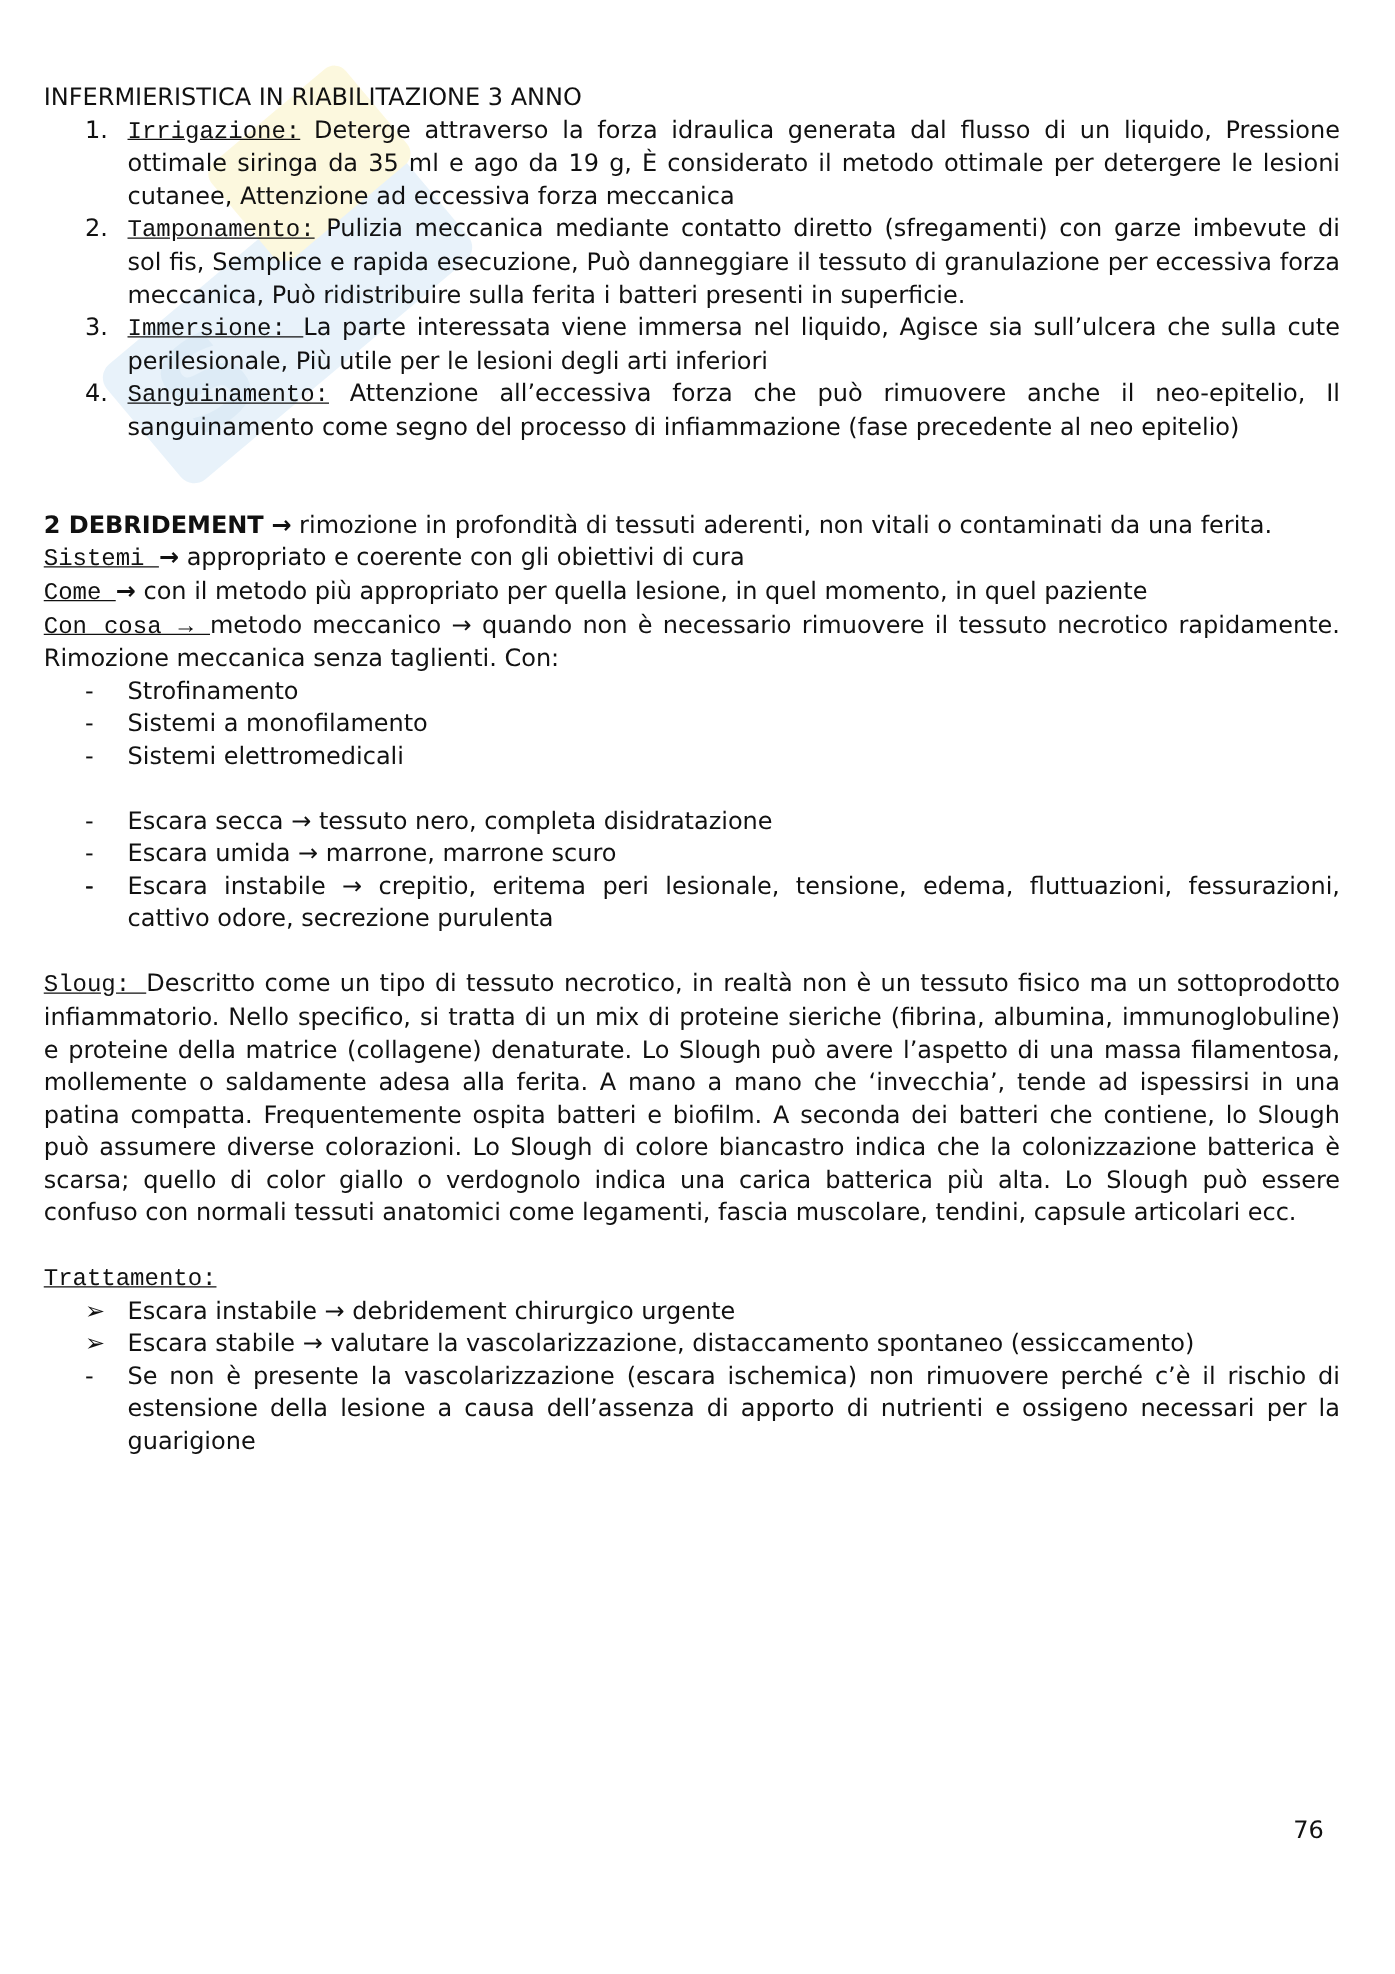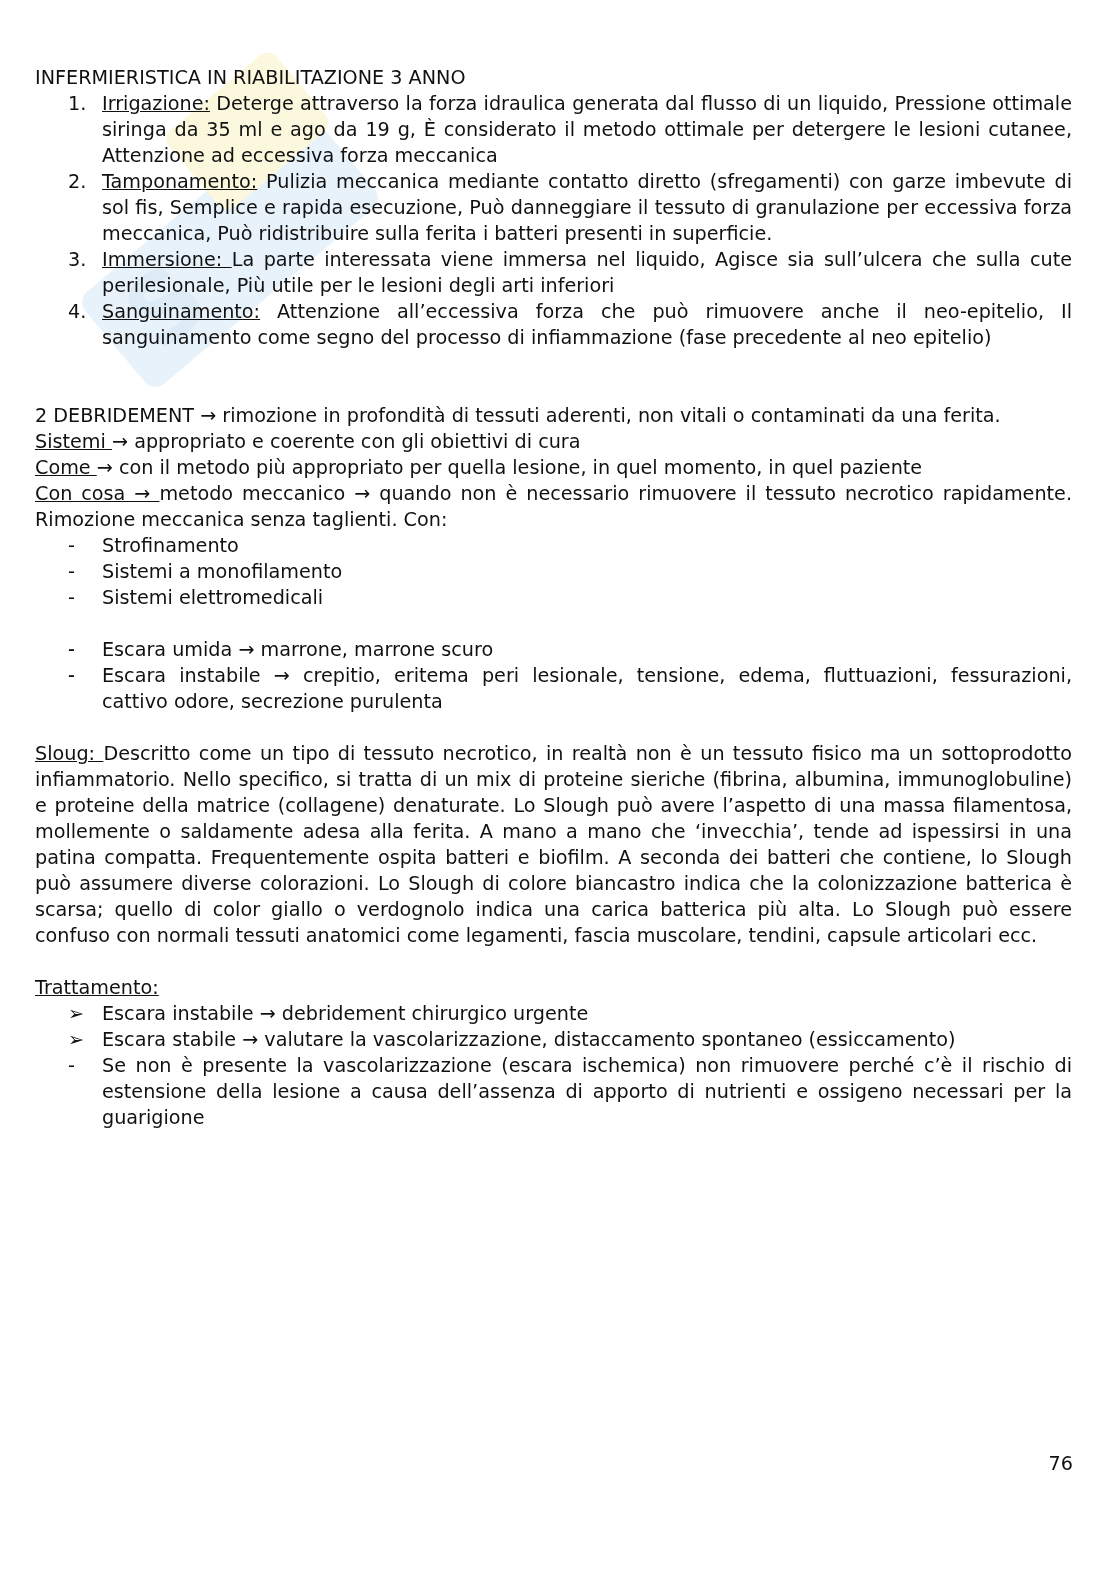--- a/index.html
+++ b/index.html
@@ -7,29 +7,29 @@
       width: 1116px; height: 1579px; position: relative; overflow: hidden;
       font-family: "DejaVu Sans", sans-serif; color: #111111;
       font-size: 19.2px; line-height: 26px;
     }
     .page { position: absolute; left: 35px; top: 65px; width: 1037px; }
     .watermark {
       position: absolute; left: 20px; top: 40px; width: 420px; height: 420px;
       pointer-events: none; opacity: 0.55;
     }
     .just { text-align: justify; }
-    .u { text-decoration: underline; }
-    .b { font-weight: normal; }
+    .u { text-decoration: underline; font-family: Liberation Mono, monospace; }
+    .b { font-weight: bold; }
     ol.num, ul.dash, ul.arrow { margin: 0; padding: 0; list-style: none; }
     .li { position: relative; padding-left: 67px; text-align: justify; }
     .li .marker { position: absolute; left: 33px; top: 0; width: 30px; }
     .li.num .marker { left: 33px; }
     .blank { height: 26px; }
     .blank2 { height: 52px; }
-    .pagenum { position: absolute; right: 43px; top: 1451px; font-size: 19.2px; }
+    .pagenum { position: absolute; right: 57px; top: 1451px; font-size: 19.2px; }
   </style>
 </head>
 <body>
 
 <svg class="watermark" viewBox="0 0 420 420" xmlns="http://www.w3.org/2000/svg">
   <g transform="rotate(-40 210 210)">
     <rect x="60" y="150" width="300" height="120" rx="14" fill="#d6e8f6"></rect>
     <rect x="230" y="80" width="140" height="100" rx="12" fill="#fbf3c4"></rect>
     <text x="90" y="245" font-family="DejaVu Sans, sans-serif" font-size="96" font-weight="bold" fill="#c2dcf0">S</text>
   </g>
@@ -74,21 +74,21 @@
   </div>
   <ul class="dash">
     <li class="li"><span class="marker">-</span><span>Strofinamento</span></li>
     <li class="li"><span class="marker">-</span><span>Sistemi a monofilamento</span></li>
     <li class="li"><span class="marker">-</span><span>Sistemi elettromedicali</span></li>
   </ul>
 
   <div class="blank"></div>
 
   <ul class="dash">
-    <li class="li"><span class="marker">-</span></li>
+    <li class="li"><span class="marker">-</span><span>Escara secca → tessuto nero, completa disidratazione</span></li>
     <li class="li"><span class="marker">-</span><span>Escara umida → marrone, marrone scuro</span></li>
     <li class="li"><span class="marker">-</span></li>
     <li class="li"><span class="marker">-</span><span>Escara instabile → crepitio, eritema peri lesionale, tensione, edema, fluttuazioni, fessurazioni, cattivo odore, secrezione purulenta</span></li>
   </ul>
 
   <div class="blank"></div>
 
   <div class="just">
     <span class="u">Sloug: </span><span>Descritto come un tipo di tessuto necrotico, in realtà non è un tessuto fisico ma un sottoprodotto infiammatorio. Nello specifico, si tratta di un mix di proteine sieriche (fibrina, albumina, immunoglobuline) e proteine della matrice (collagene) denaturate. Lo Slough può avere l’aspetto di una massa filamentosa, mollemente o saldamente adesa alla ferita. A mano a mano che ‘invecchia’, tende ad ispessirsi in una patina compatta. Frequentemente ospita batteri e biofilm. A seconda dei batteri che contiene, lo Slough può assumere diverse colorazioni. Lo Slough di colore biancastro indica che la colonizzazione batterica è scarsa; quello di color giallo o verdognolo indica una carica batterica più alta. Lo Slough può essere confuso con normali tessuti anatomici come legamenti, fascia muscolare, tendini, capsule articolari ecc.</span>
   </div>

